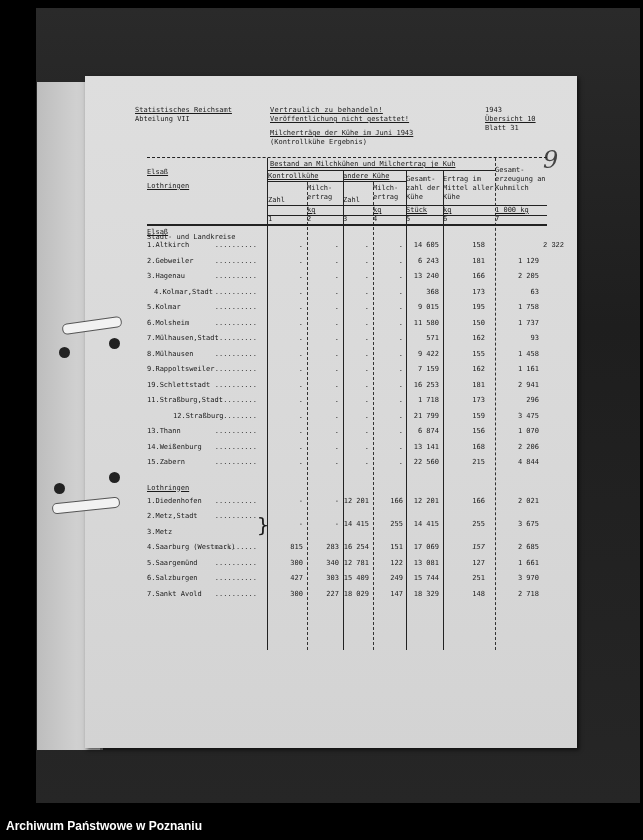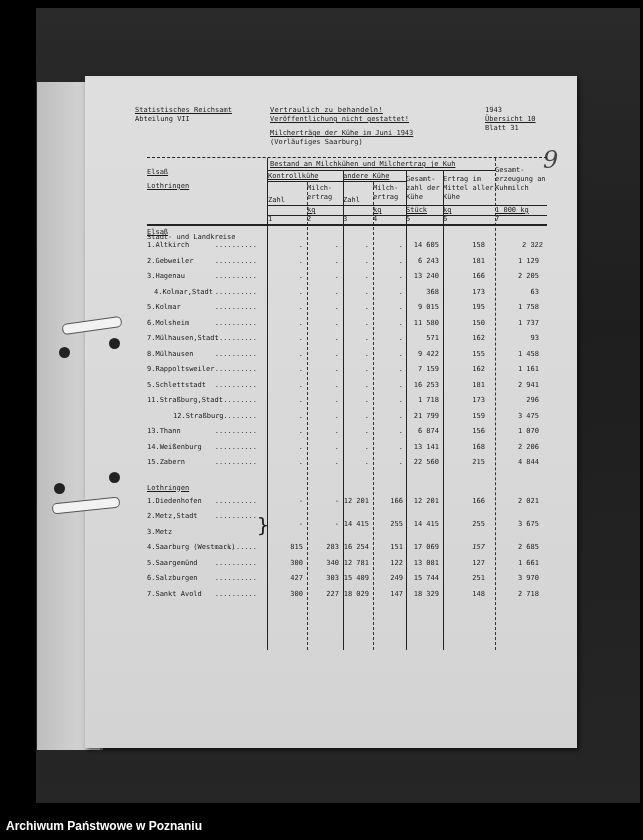--- a/index.html
+++ b/index.html
@@ -38,21 +38,21 @@
 <div class="page">
 
   <div class="txt c ul" style="left:50px;top:30px;width:100px;">Statistisches Reichsamt</div>
   <div class="txt c" style="left:50px;top:39px;width:100px;">Abteilung VII</div>
   <div class="txt c ul" style="left:185px;top:30px;width:160px;letter-spacing:.3px;">Vertraulich zu behandeln!</div>
   <div class="txt c ul" style="left:185px;top:39px;width:160px;">Veröffentlichung nicht gestattet!</div>
   <div class="txt c" style="left:400px;top:30px;width:60px;">1943</div>
   <div class="txt c ul" style="left:400px;top:39px;width:60px;">Übersicht 10</div>
   <div class="txt c" style="left:400px;top:48px;width:60px;">Blatt 31</div>
   <div class="txt c ul" style="left:185px;top:53px;width:160px;">Milcherträge der Kühe im Juni 1943</div>
-  <div class="txt c" style="left:185px;top:62px;width:160px;">(Vorläufiges Saarburg)</div>
+  <div class="txt c" style="left:185px;top:62px;width:160px;">(Kontrollkühe Ergebnis)</div>
   <div class="pencil" style="left:458px;top:70px;">9</div>
 
   <div class="dash-line" style="left:62px;top:81px;width:400px;"></div>
   <div class="vline" style="left:182px;top:82px;height:492px;"></div>
   <div class="vdash" style="left:410px;top:82px;height:492px;"></div>
 
   <div class="txt c ul" style="left:185px;top:84px;width:224px;">Bestand an Milchkühen und Milchertrag je Kuh</div>
   <div class="hdr-line" style="left:183px;top:94px;width:227px;"></div>
   <div class="txt c ul" style="left:183px;top:96px;width:75px;">Kontrollkühe</div>
   <div class="txt c ul" style="left:258px;top:96px;width:62px;">andere Kühe</div>
@@ -98,21 +98,21 @@
   <div id="table-body">
       <div class="txt c ul" style="left: 62px; top: 152px; width: 120px;">Elsaß</div>
       <div class="cell" style="left: 62px; top: 165px; width: 110px; overflow: hidden;">1.Altkirch</div>
       <div class="cell" style="left: 62px; top: 165px; width: 110px; text-align: right; color: rgb(51, 51, 51);">..........</div>
       <div class="cell r" style="left: 178px; top: 165px; width: 40px;">.</div>
       <div class="cell r" style="left: 214px; top: 165px; width: 40px;">.</div>
       <div class="cell r" style="left: 244px; top: 165px; width: 40px;">.</div>
       <div class="cell r" style="left: 278px; top: 165px; width: 40px;">.</div>
       <div class="cell r" style="left: 314px; top: 165px; width: 40px;">14 605</div>
       <div class="cell r" style="left: 360px; top: 165px; width: 40px;">158</div>
-      <div class="cell r" style="left: 418px; top: 165px; width: 40px; font-family: Liberation Mono, monospace;">2 322</div>
+      <div class="cell r" style="left: 439px; top: 165px; width: 40px; font-family: Liberation Mono, monospace;">2 322</div>
       <div class="cell" style="left: 62px; top: 180.5px; width: 110px; overflow: hidden;">2.Gebweiler</div>
       <div class="cell" style="left: 62px; top: 180.5px; width: 110px; text-align: right; color: rgb(51, 51, 51);">..........</div>
       <div class="cell r" style="left: 178px; top: 180.5px; width: 40px;">.</div>
       <div class="cell r" style="left: 214px; top: 180.5px; width: 40px;">.</div>
       <div class="cell r" style="left: 244px; top: 180.5px; width: 40px;">.</div>
       <div class="cell r" style="left: 278px; top: 180.5px; width: 40px;">.</div>
       <div class="cell r" style="left: 314px; top: 180.5px; width: 40px;">6 243</div>
       <div class="cell r" style="left: 360px; top: 180.5px; width: 40px;">181</div>
       <div class="cell r" style="left: 414px; top: 180.5px; width: 40px;">1 129</div>
       <div class="cell" style="left: 62px; top: 196px; width: 110px; overflow: hidden;">3.Hagenau</div>
@@ -171,21 +171,21 @@
       <div class="cell r" style="left: 414px; top: 273.5px; width: 40px;">1 458</div>
       <div class="cell" style="left: 62px; top: 289px; width: 110px; overflow: hidden;">9.Rappoltsweiler</div>
       <div class="cell" style="left: 62px; top: 289px; width: 110px; text-align: right; color: rgb(51, 51, 51);">..........</div>
       <div class="cell r" style="left: 178px; top: 289px; width: 40px;">.</div>
       <div class="cell r" style="left: 214px; top: 289px; width: 40px;">.</div>
       <div class="cell r" style="left: 244px; top: 289px; width: 40px;">.</div>
       <div class="cell r" style="left: 278px; top: 289px; width: 40px;">.</div>
       <div class="cell r" style="left: 314px; top: 289px; width: 40px;">7 159</div>
       <div class="cell r" style="left: 360px; top: 289px; width: 40px;">162</div>
       <div class="cell r" style="left: 414px; top: 289px; width: 40px;">1 161</div>
-      <div class="cell" style="left: 62px; top: 304.5px; width: 110px; overflow: hidden;">5.Schlettstadt</div>
+      <div class="cell" style="left: 62px; top: 304.5px; width: 110px; overflow: hidden;">19.Schlettstadt</div>
       <div class="cell" style="left: 62px; top: 304.5px; width: 110px; text-align: right; color: rgb(51, 51, 51);">..........</div>
       <div class="cell r" style="left: 178px; top: 304.5px; width: 40px;">.</div>
       <div class="cell r" style="left: 214px; top: 304.5px; width: 40px;">.</div>
       <div class="cell r" style="left: 244px; top: 304.5px; width: 40px;">.</div>
       <div class="cell r" style="left: 278px; top: 304.5px; width: 40px;">.</div>
       <div class="cell r" style="left: 314px; top: 304.5px; width: 40px;">16 253</div>
       <div class="cell r" style="left: 360px; top: 304.5px; width: 40px;">181</div>
       <div class="cell r" style="left: 414px; top: 304.5px; width: 40px;">2 941</div>
       <div class="cell" style="left: 62px; top: 320px; width: 110px; overflow: hidden;">11.Straßburg,Stadt</div>
       <div class="cell" style="left: 62px; top: 320px; width: 110px; text-align: right; color: rgb(51, 51, 51);">..........</div>

